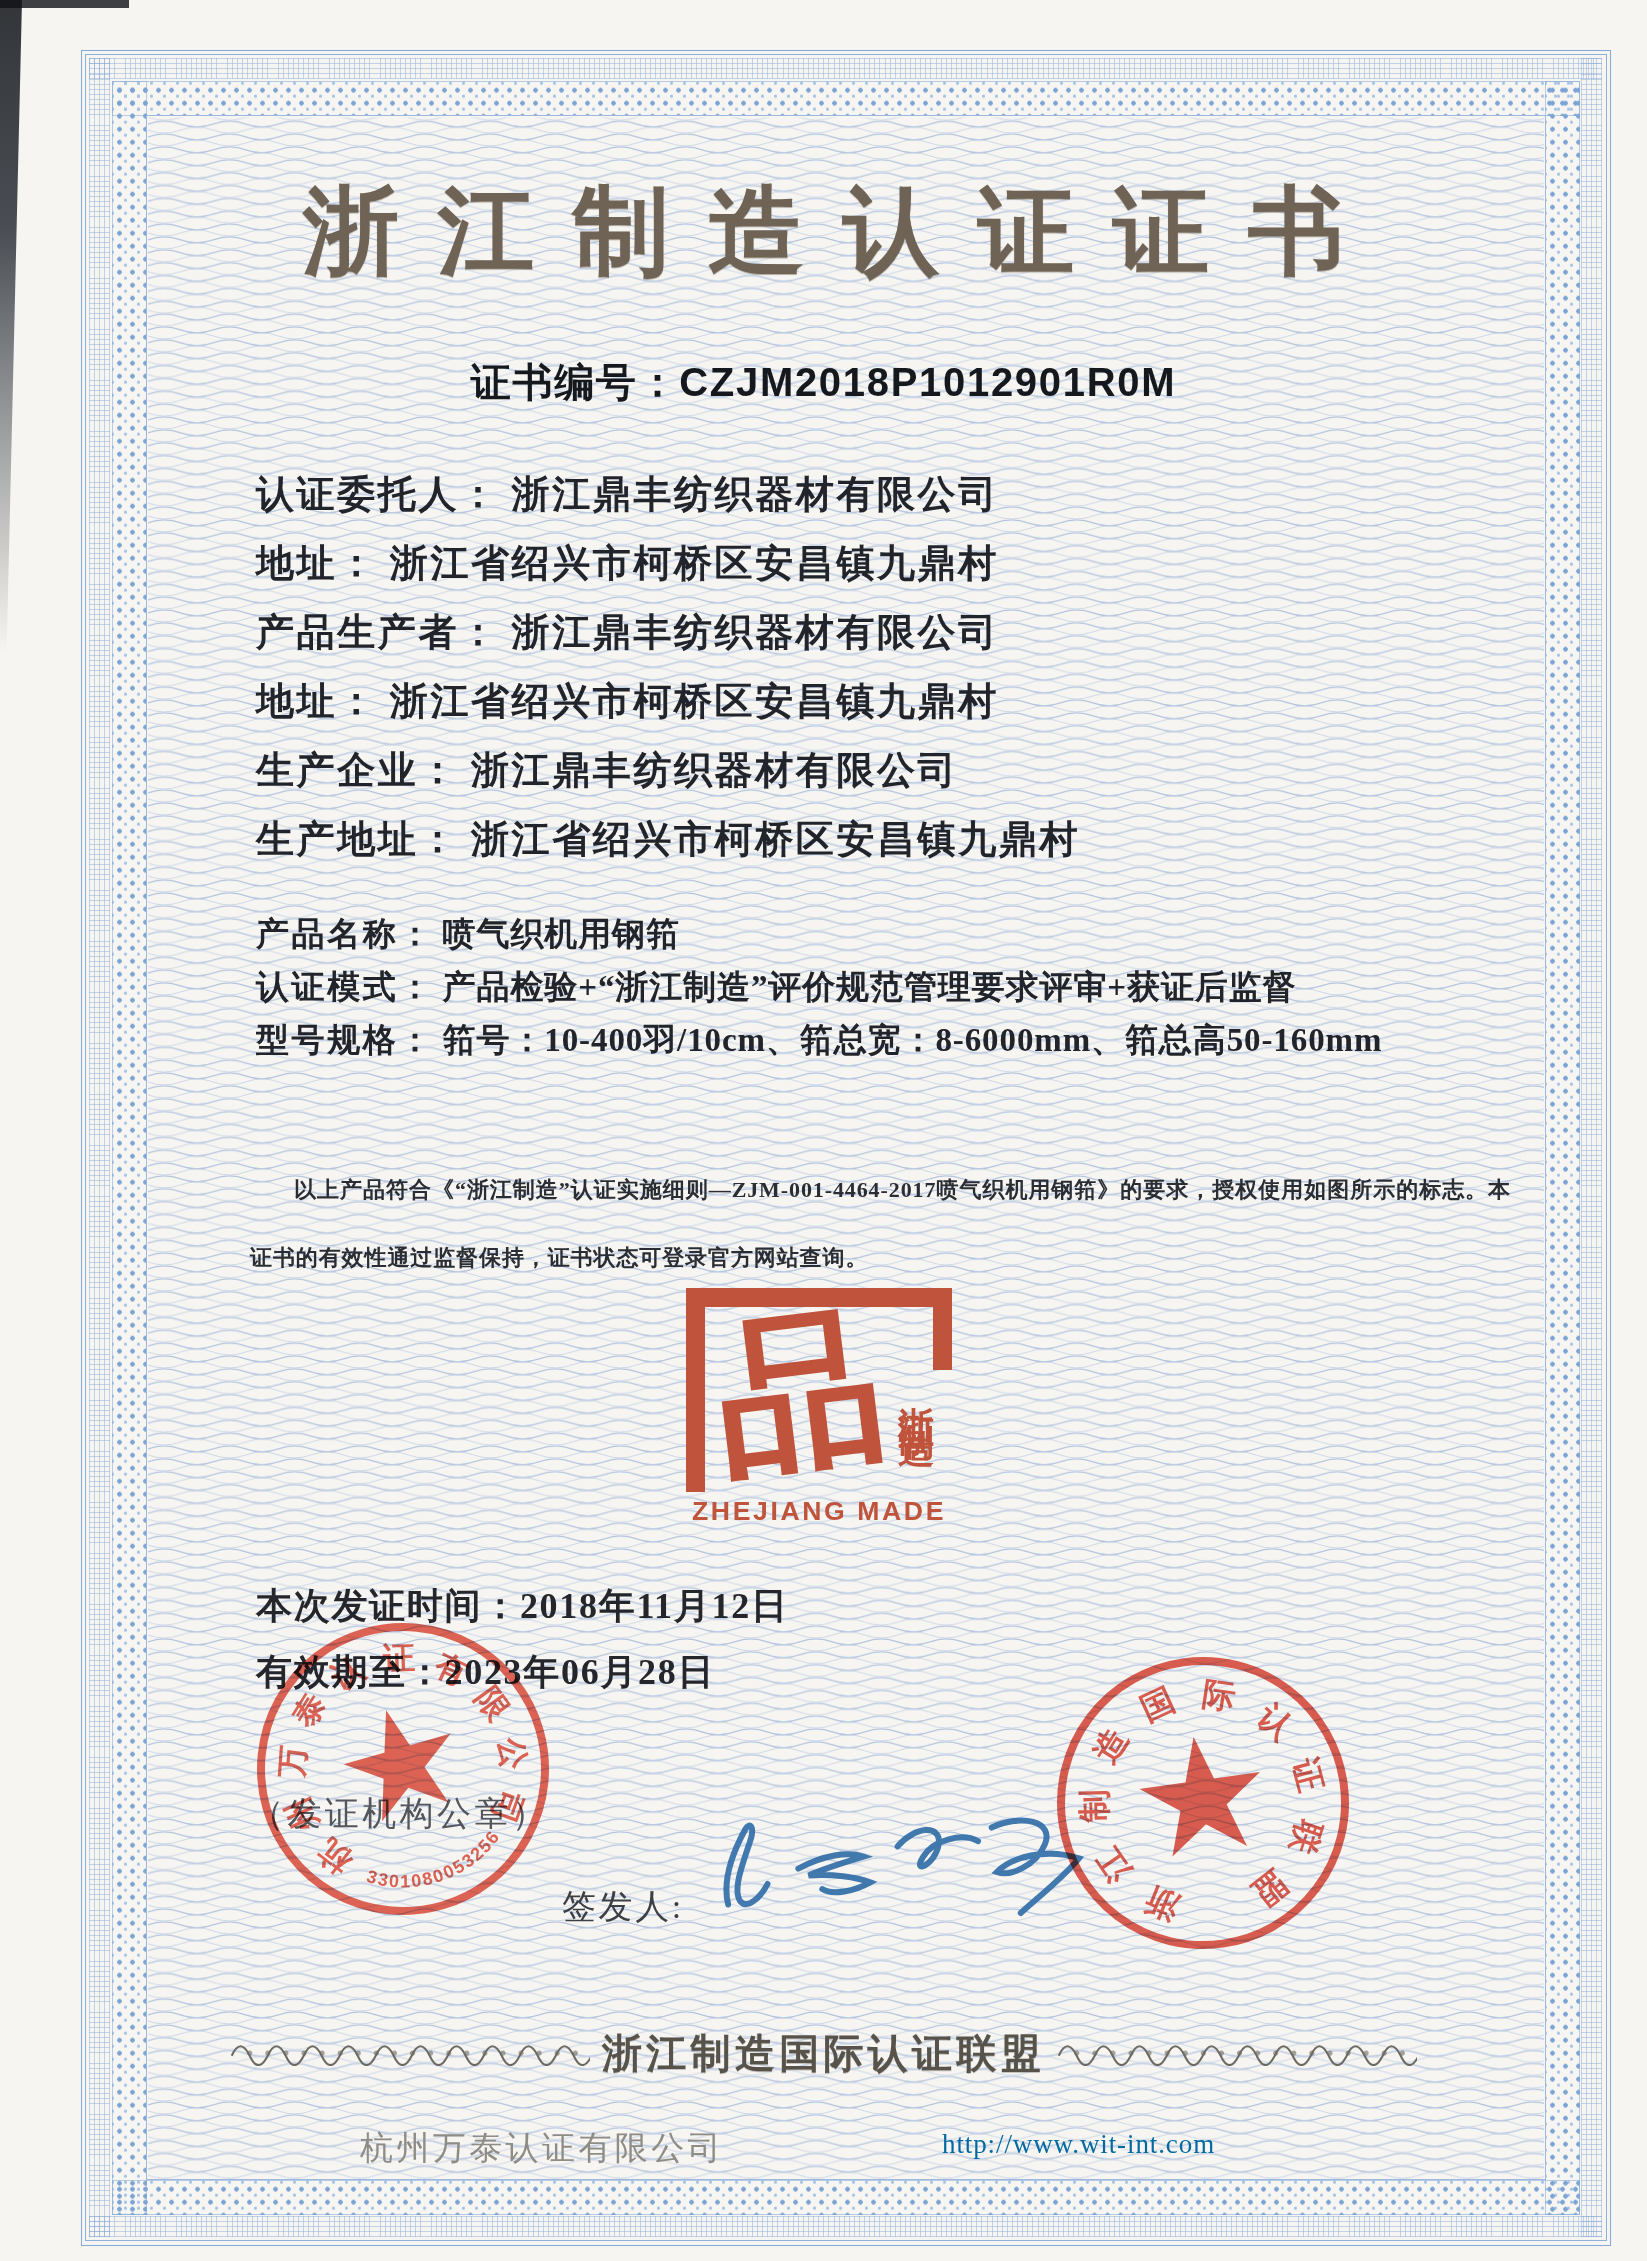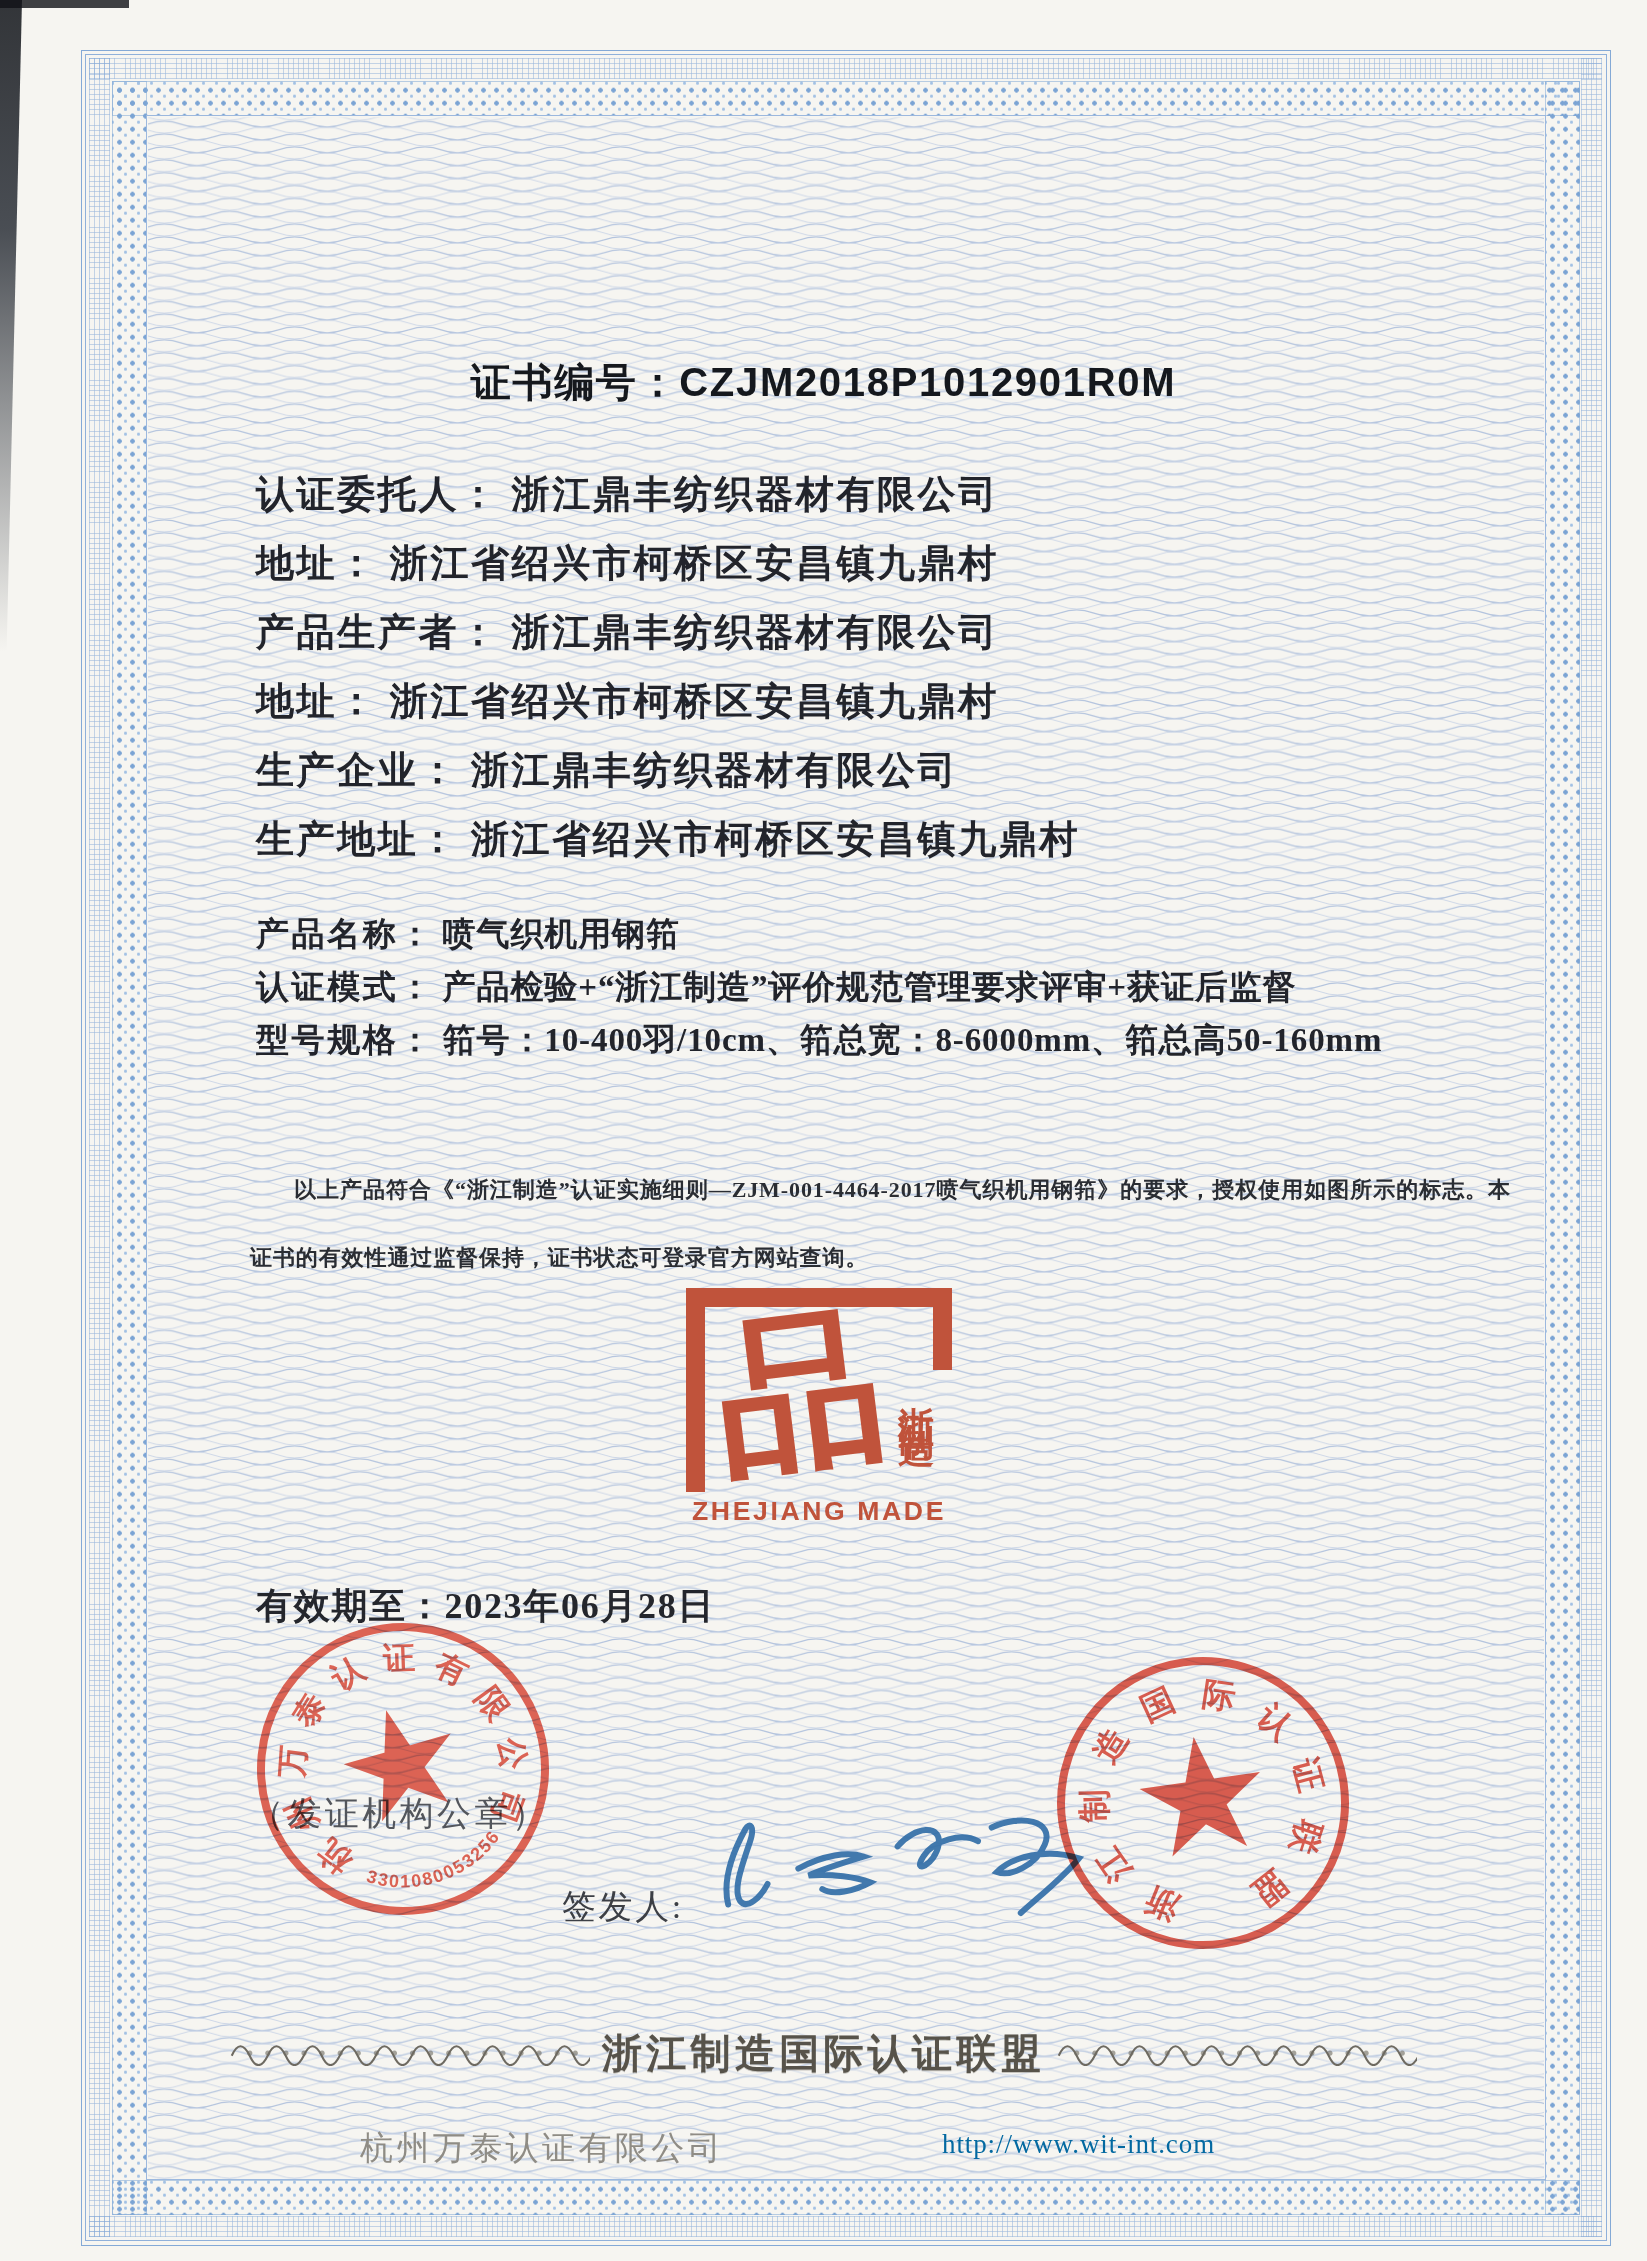--- a/index.html
+++ b/index.html
@@ -118,20 +118,21 @@
   <div class="grid-strip gs-right"></div>
   <div class="fleur-strip fs-top"></div>
   <div class="fleur-strip fs-bottom"></div>
   <div class="fleur-strip fs-left"></div>
   <div class="fleur-strip fs-right"></div>
   <div class="inner-line"></div>
 
   <div class="scan-edge-left"></div>
   <div class="scan-edge-top"></div>
 
+  <div class="title">浙江制造认证证书</div>
 
   <div class="certno">
     <span>证书编号：</span><span>CZJM2018P1012901R0M</span>
   </div>
 
   <div class="parties">
     <div class="frow">
         <span class="lbl">认证委托人：</span>
         <span>浙江鼎丰纺织器材有限公司</span>
       </div>
@@ -177,20 +178,24 @@
   <div class="logo">
     <div class="bar-top"></div>
     <div class="bar-left"></div>
     <div class="bar-rstub"></div>
     <div class="mark">品</div>
     <div class="side">浙江制造</div>
     <div class="eng">ZHEJIANG MADE</div>
   </div>
 
   <div class="dates">
+    <div class="drow">
+        <span>本次发证时间：</span>
+        <span>2018年11月12日</span>
+      </div>
     <div class="drow">
         <span>有效期至：</span>
         <span>2023年06月28日</span>
       </div>
   </div>
 
   <div class="seal-note">（发证机构公章）</div>
 
   <div class="signer">签发人:</div>
   <div class="signature">

